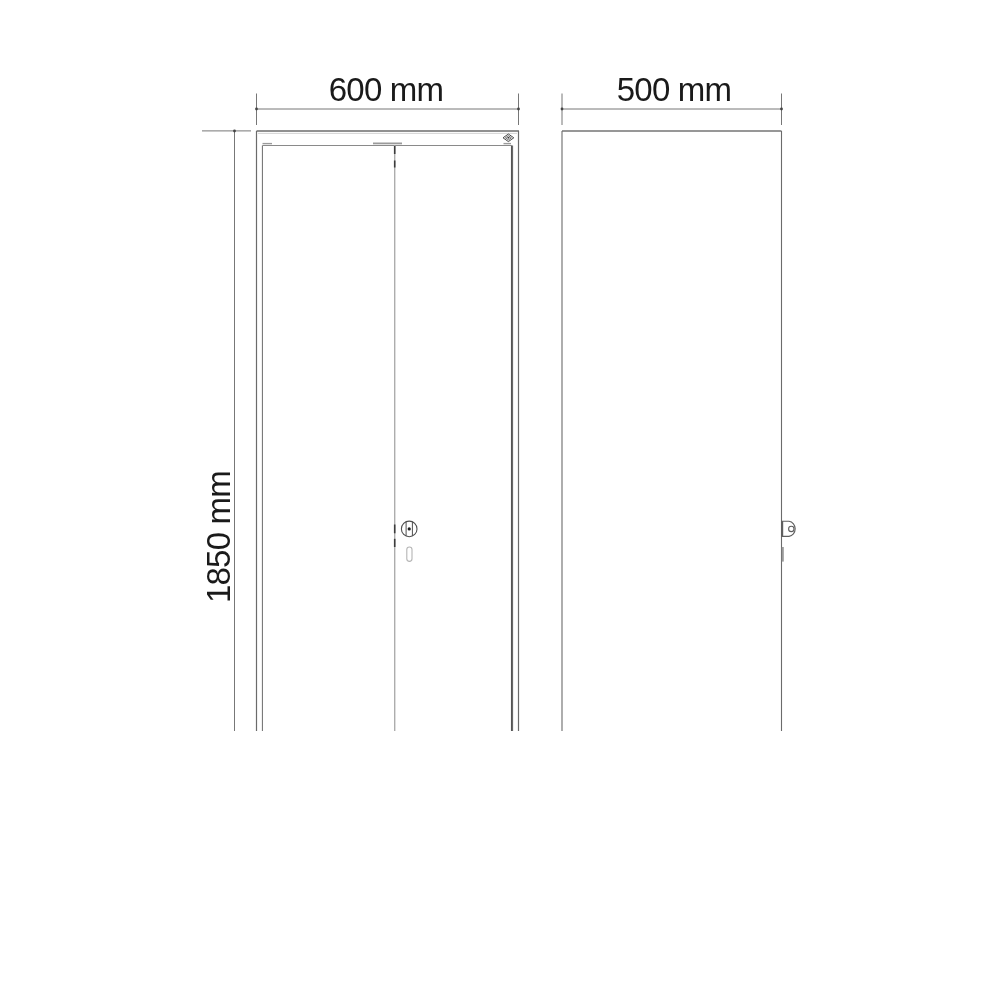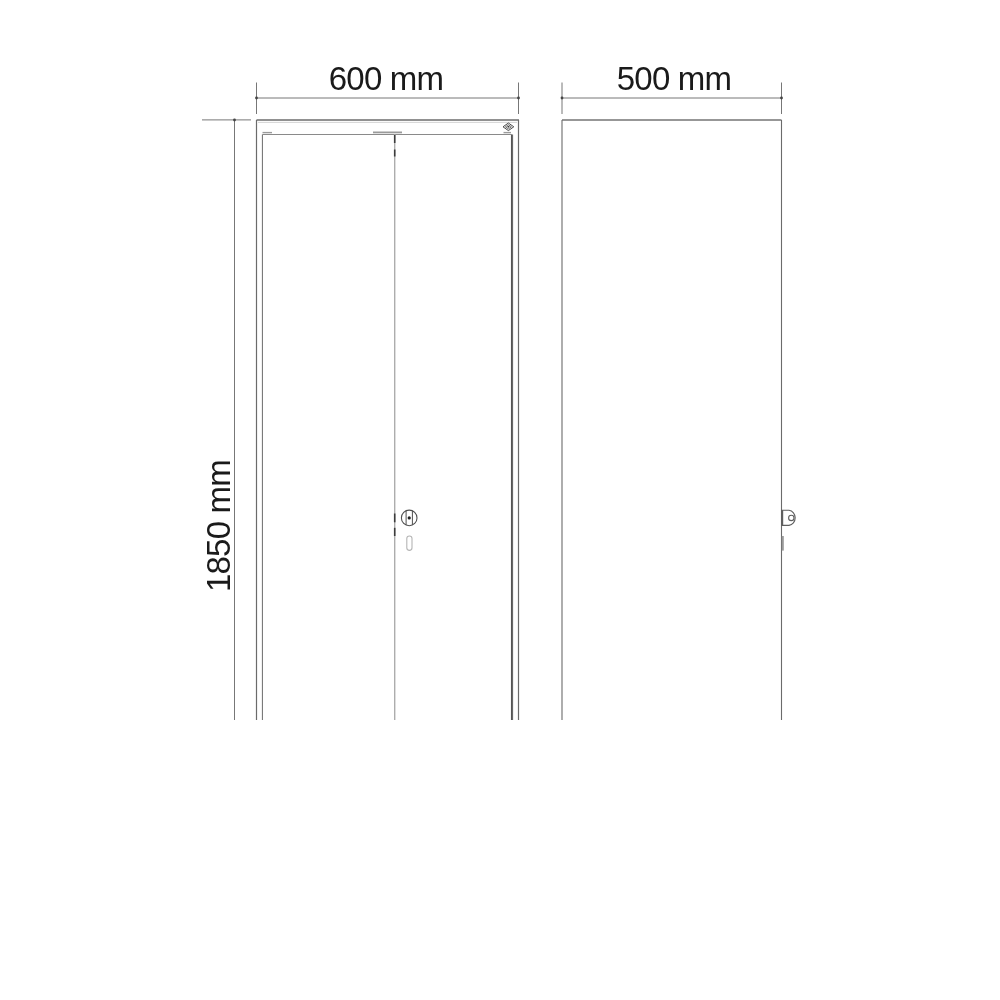--- a/index.html
+++ b/index.html
@@ -1,16 +1,16 @@
 <!DOCTYPE html>
 <html><head>
 <meta charset="utf-8">
 <style>
   html,body{margin:0;padding:0;background:#ffffff;}
-  .page{width:1000px;height:720px;position:relative;background:#ffffff;overflow:hidden;}
+  .page{width:1000px;height:720px;position:relative;background:#ffffff;overflow:hidden;margin-top:11px;}
   svg{position:absolute;left:0;top:0;}
   text{font-family:"Liberation Sans", sans-serif;fill:#1a1a1a;}
 </style>
 </head>
 <body>
 <div class="page">
 <svg width="1000" height="1000" viewBox="0 0 1000 1000">
 
   <text x="386" y="90" font-size="33" letter-spacing="-0.8" text-anchor="middle">600 mm</text>
 

